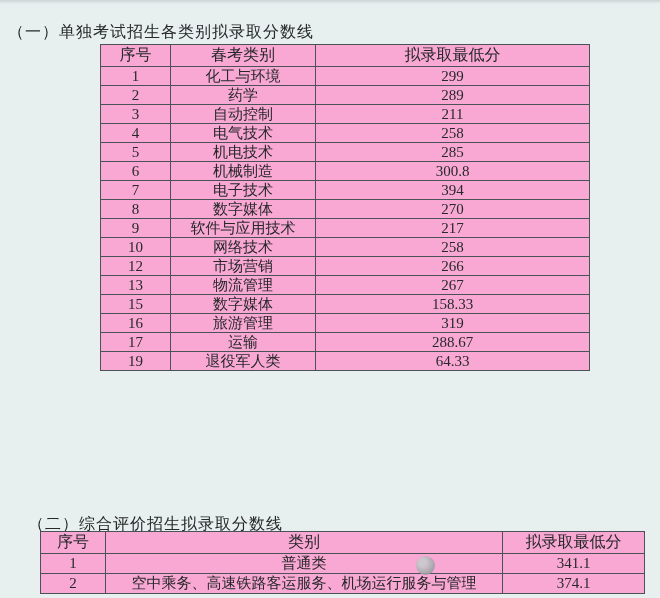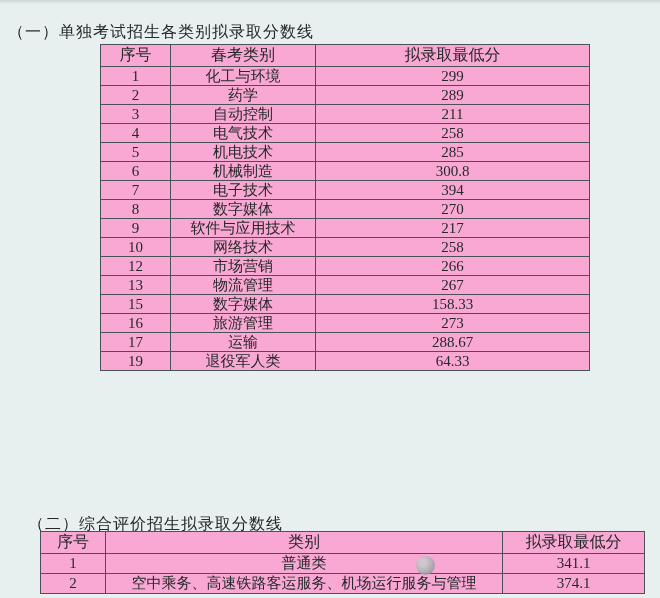--- a/index.html
+++ b/index.html
@@ -150,21 +150,21 @@
         <td>267</td>
       </tr>
       <tr>
         <td>15</td>
         <td>数字媒体</td>
         <td>158.33</td>
       </tr>
       <tr>
         <td>16</td>
         <td>旅游管理</td>
-        <td>273</td>
+        <td>319</td>
       </tr>
       <tr>
         <td>17</td>
         <td>运输</td>
         <td>288.67</td>
       </tr>
       <tr>
         <td>19</td>
         <td>退役军人类</td>
         <td>64.33</td>

